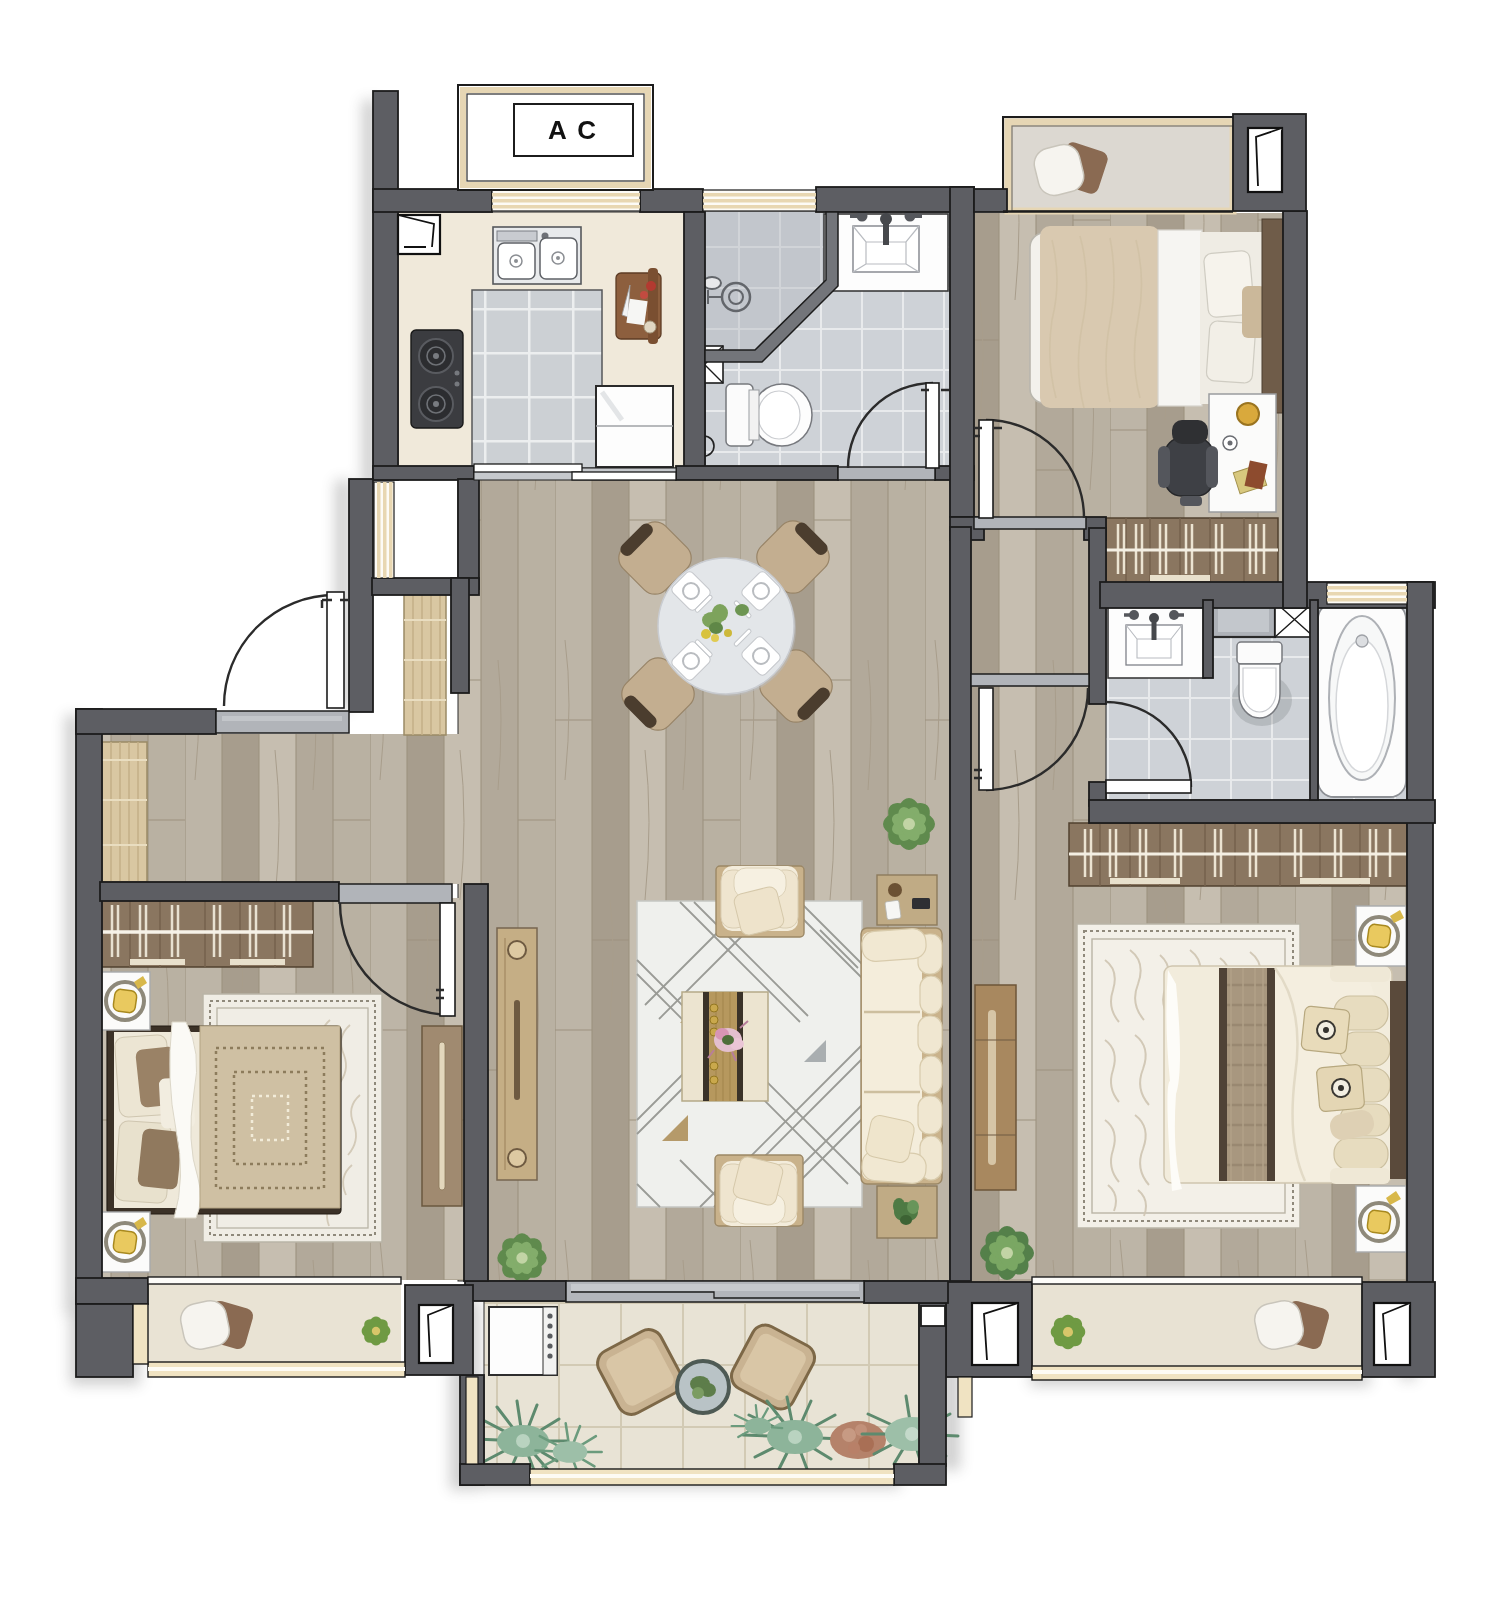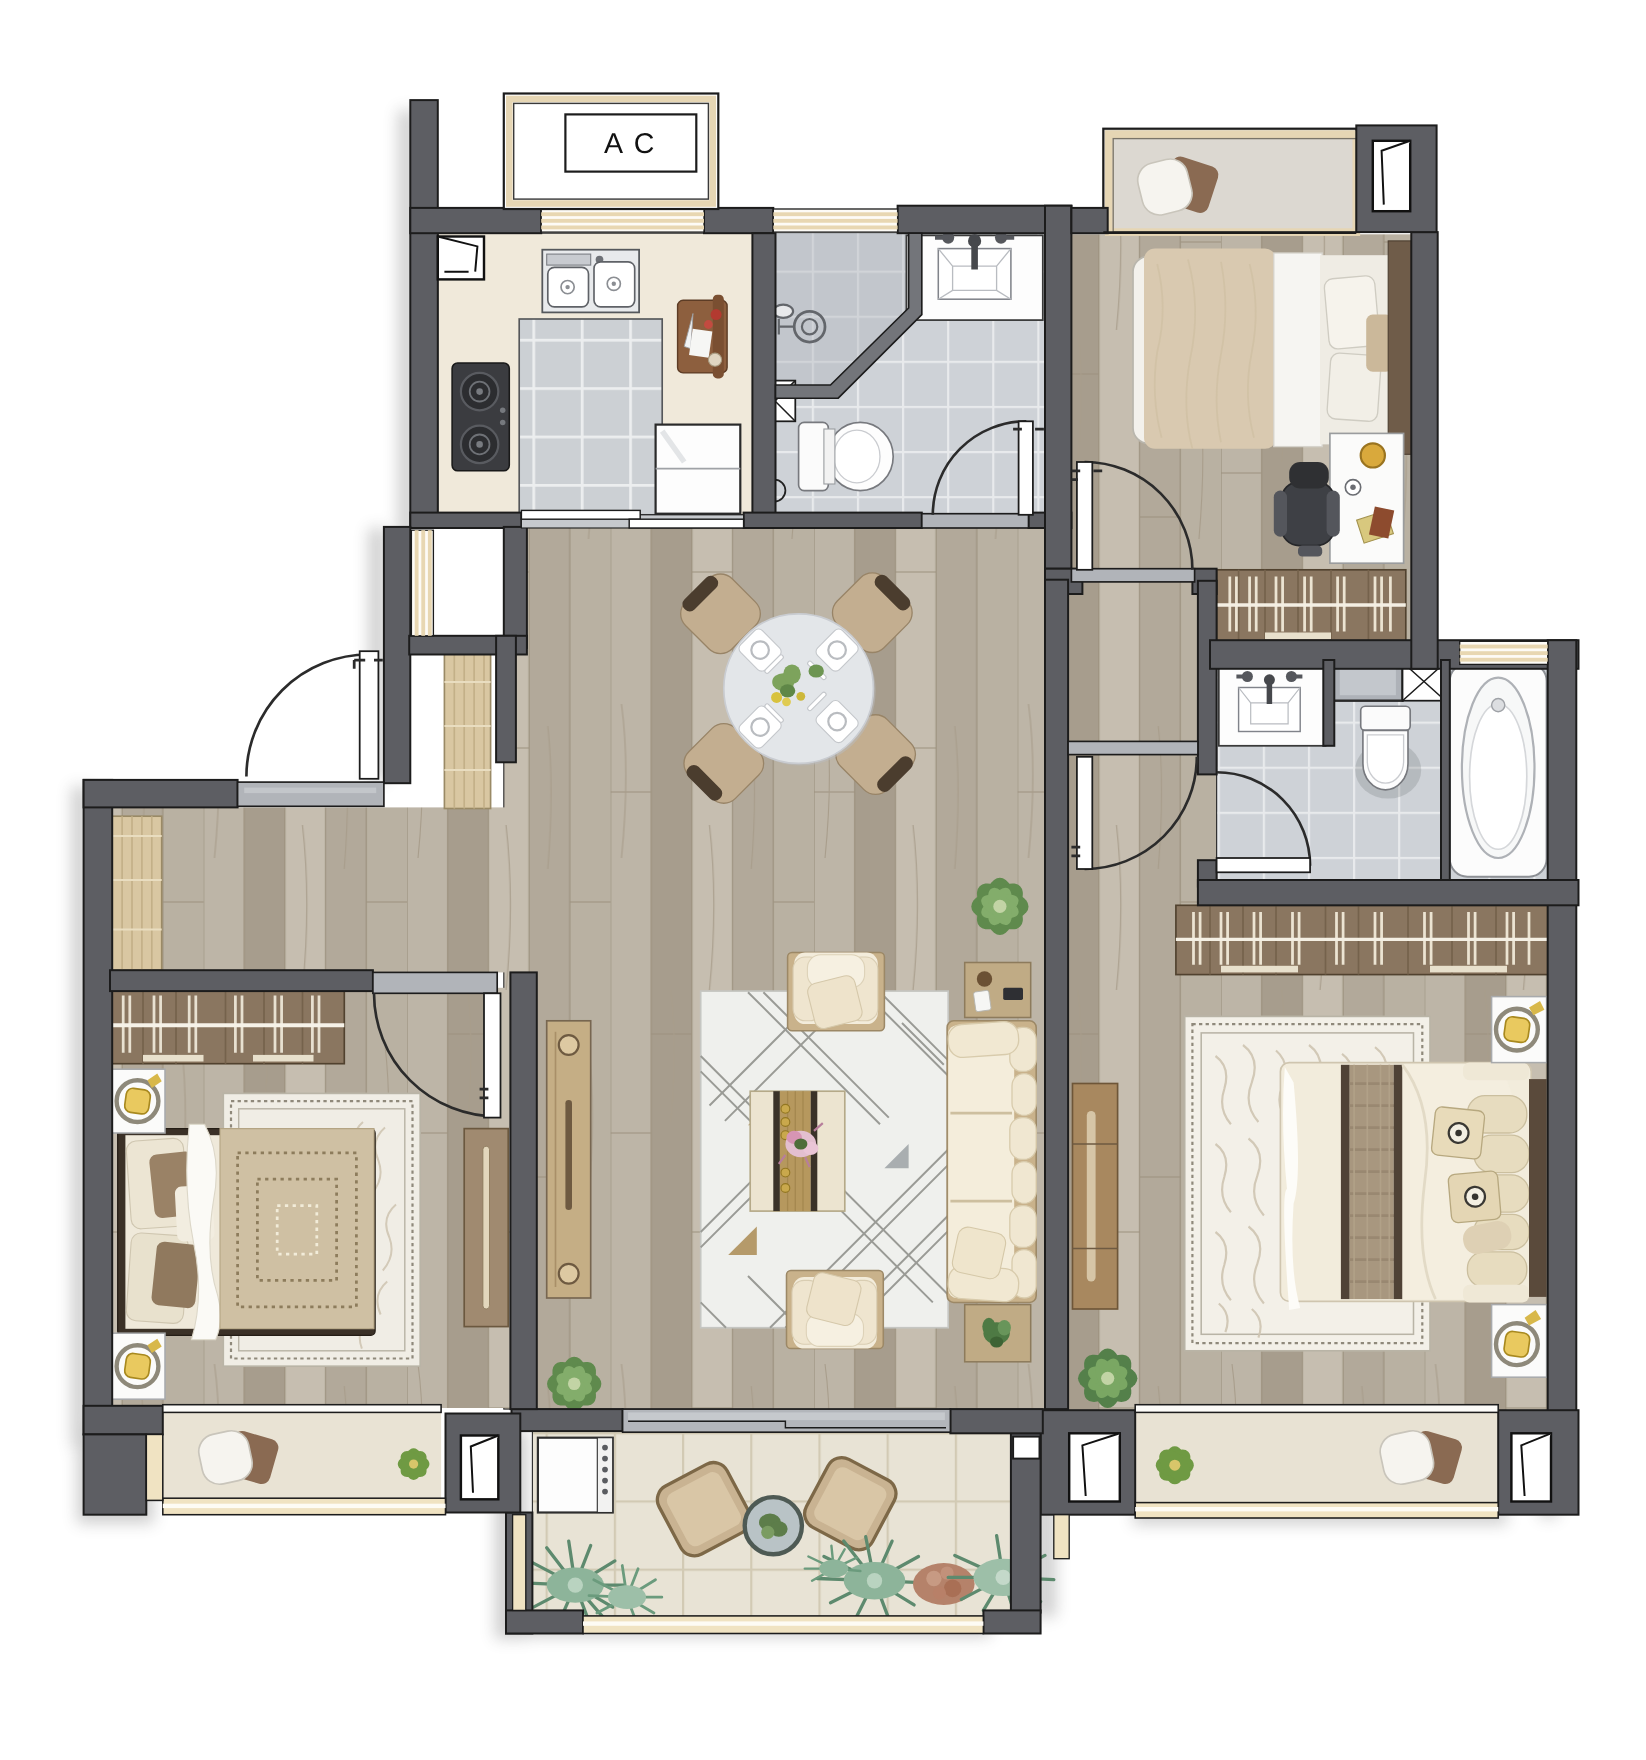--- a/index.html
+++ b/index.html
@@ -1,16 +1,16 @@
 <!DOCTYPE html>
 <html><head>
 <meta charset="utf-8">
 <style>
   html,body{margin:0;padding:0;background:#ffffff;}
-  #plan{width:1496px;height:1600px;position:relative;font-family:"Liberation Sans", sans-serif;}
+  #plan{width:1496px;height:1600px;position:relative;font-family:"Liberation Sans", sans-serif;font-weight:bold;}
 </style>
 </head>
 <body>
 <div id="plan">
 <svg width="1496" height="1600" viewBox="0 0 1496 1600">
 <defs>
   <pattern id="wood" width="185" height="600" patternUnits="userSpaceOnUse">
     <rect width="185" height="600" fill="#b6ae9f"></rect>
     <rect x="0" width="37" height="600" fill="#bdb5a7"></rect>
     <rect x="37" width="37" height="600" fill="#a79d8d"></rect>

